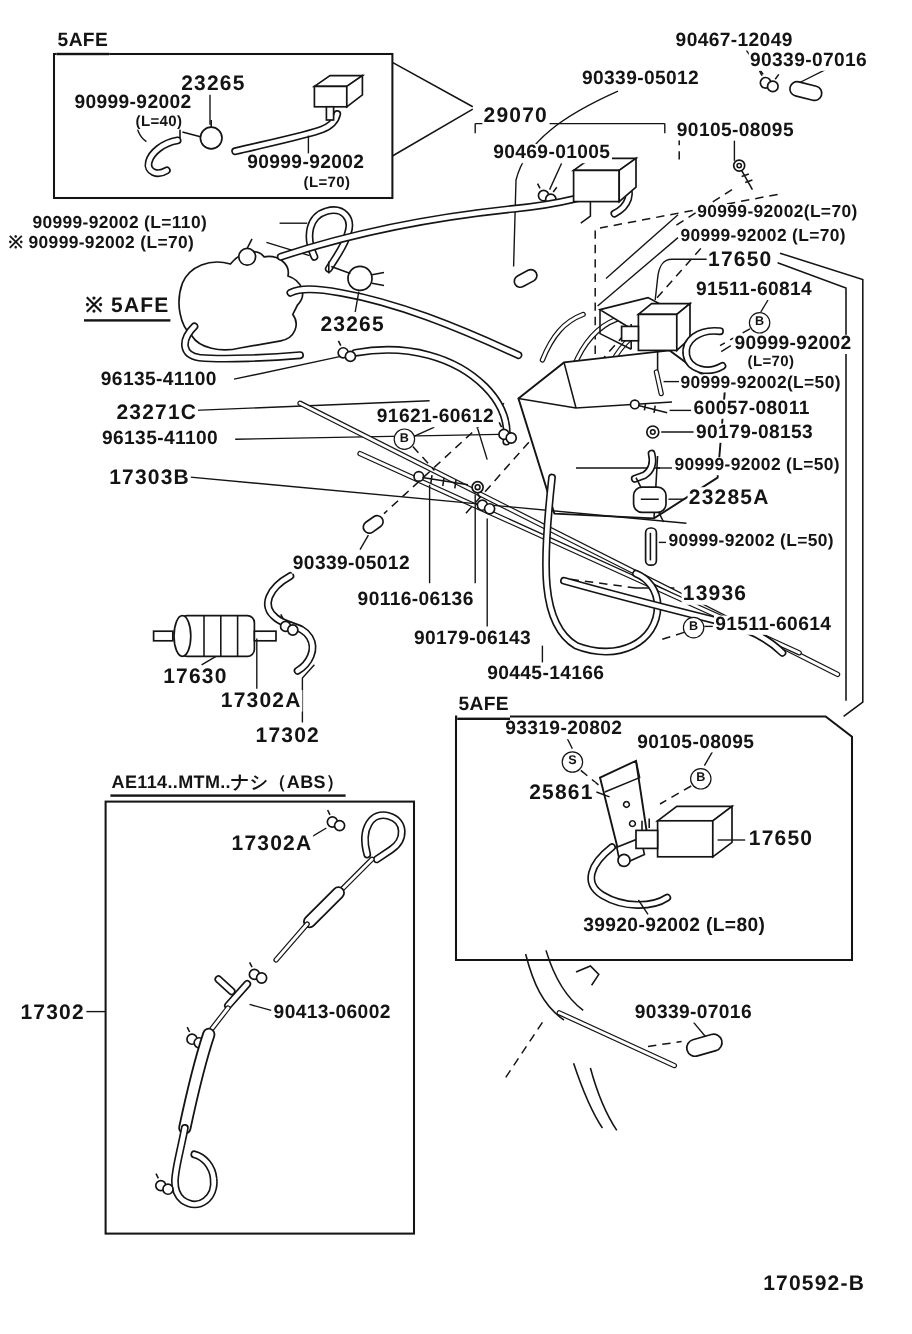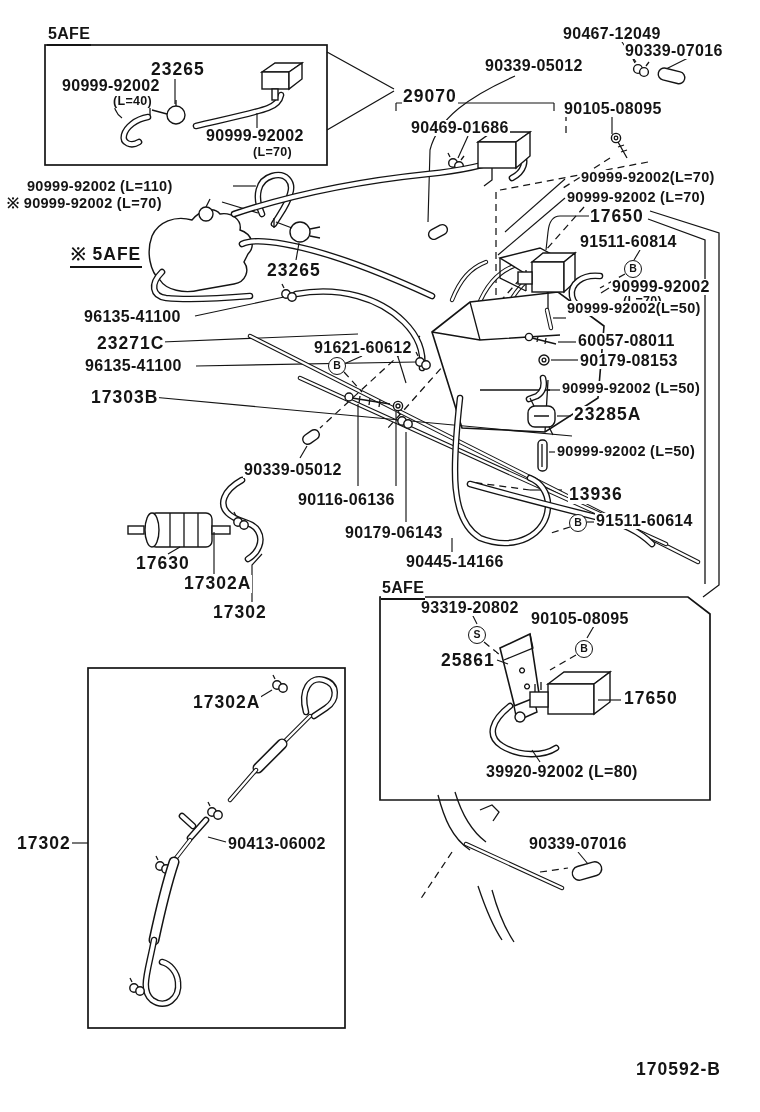--- a/index.html
+++ b/index.html
@@ -348,33 +348,33 @@
   <div class="lbl lg" style="left:150px;top:61px">23265</div>
   <div class="lbl" style="left:61px;top:78px">90999-92002</div>
   <div class="lbl sm" style="left:112px;top:95px">(L=40)</div>
   <div class="lbl" style="left:205px;top:128px">90999-92002</div>
   <div class="lbl sm" style="left:252px;top:146px">(L=70)</div>
 
   <div class="lbl" style="left:562px;top:26px">90467-12049</div>
   <div class="lbl" style="left:624px;top:43px">90339-07016</div>
   <div class="lbl" style="left:484px;top:58px">90339-05012</div>
   <div class="lbl lg" style="left:402px;top:88px">29070</div>
-  <div class="lbl" style="left:410px;top:120px">90469-01686</div>
+  <div class="lbl" style="left:410px;top:120px">90469-01005</div>
   <div class="lbl" style="left:563px;top:101px">90105-08095</div>
 
   <div class="lbl md" style="left:580px;top:170px">90999-92002(L=70)</div>
   <div class="lbl md" style="left:566px;top:190px">90999-92002 (L=70)</div>
   <div class="lbl md" style="left:26px;top:179px">90999-92002 (L=110)</div>
   <div class="lbl md" style="left:6px;top:196px">※ 90999-92002 (L=70)</div>
 
   <div class="lbl lg" style="left:589px;top:208px">17650</div>
   <div class="lbl" style="left:579px;top:234px">91511-60814</div>
   <div class="lbl" style="left:611px;top:279px">90999-92002</div>
   <div class="lbl sm" style="left:622px;top:295px">(L=70)</div>
-  <div class="lbl md" style="left:566px;top:301px">90999-92002(L=50)</div>
+  <div class="lbl md" style="left:566px;top:312px">90999-92002(L=50)</div>
   <div class="lbl" style="left:577px;top:333px">60057-08011</div>
   <div class="lbl" style="left:579px;top:353px">90179-08153</div>
   <div class="lbl md" style="left:561px;top:381px">90999-92002 (L=50)</div>
   <div class="lbl lg" style="left:573px;top:406px">23285A</div>
   <div class="lbl md" style="left:556px;top:444px">90999-92002 (L=50)</div>
   <div class="lbl lg" style="left:568px;top:486px">13936</div>
   <div class="lbl" style="left:595px;top:513px">91511-60614</div>
 
   <div class="lbl lg u" style="left:70px;top:246px">※ 5AFE</div>
   <div class="lbl lg" style="left:266px;top:262px">23265</div>
@@ -391,20 +391,21 @@
   <div class="lbl lg" style="left:183px;top:575px">17302A</div>
   <div class="lbl lg" style="left:212px;top:604px">17302</div>
 
   <div class="lbl u" style="left:381px;top:580px">5AFE</div>
   <div class="lbl" style="left:420px;top:600px">93319-20802</div>
   <div class="lbl" style="left:530px;top:611px">90105-08095</div>
   <div class="lbl lg" style="left:440px;top:652px">25861</div>
   <div class="lbl lg" style="left:623px;top:690px">17650</div>
   <div class="lbl" style="left:485px;top:764px">39920-92002 (L=80)</div>
 
+  <div class="lbl u" style="left:92px;top:645px;font-size:15px">AE114..MTM..ナシ（ABS）</div>
   <div class="lbl lg" style="left:192px;top:694px">17302A</div>
   <div class="lbl" style="left:227px;top:836px">90413-06002</div>
   <div class="lbl lg" style="left:16px;top:835px">17302</div>
 
   <div class="lbl" style="left:528px;top:836px">90339-07016</div>
   <div class="lbl lg" style="left:635px;top:1061px">170592-B</div>
 
   <div class="badge" style="left:624px;top:260px">B</div>
   <div class="badge" style="left:328px;top:357px">B</div>
   <div class="badge" style="left:569px;top:514px">B</div>

